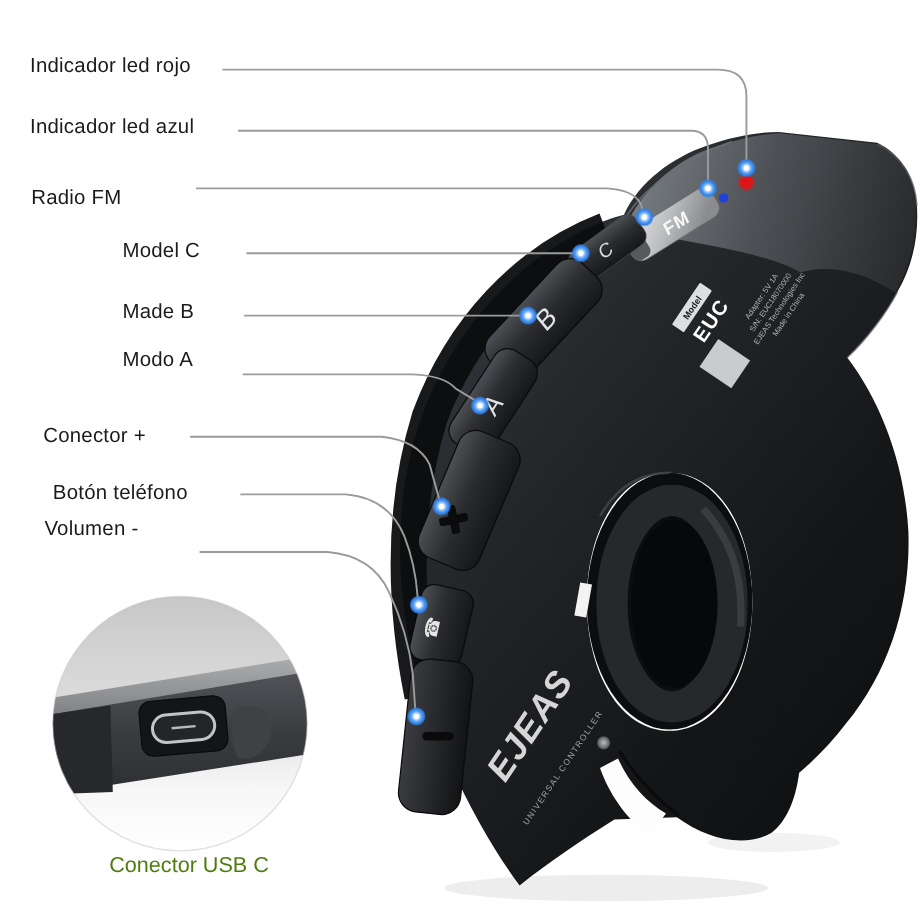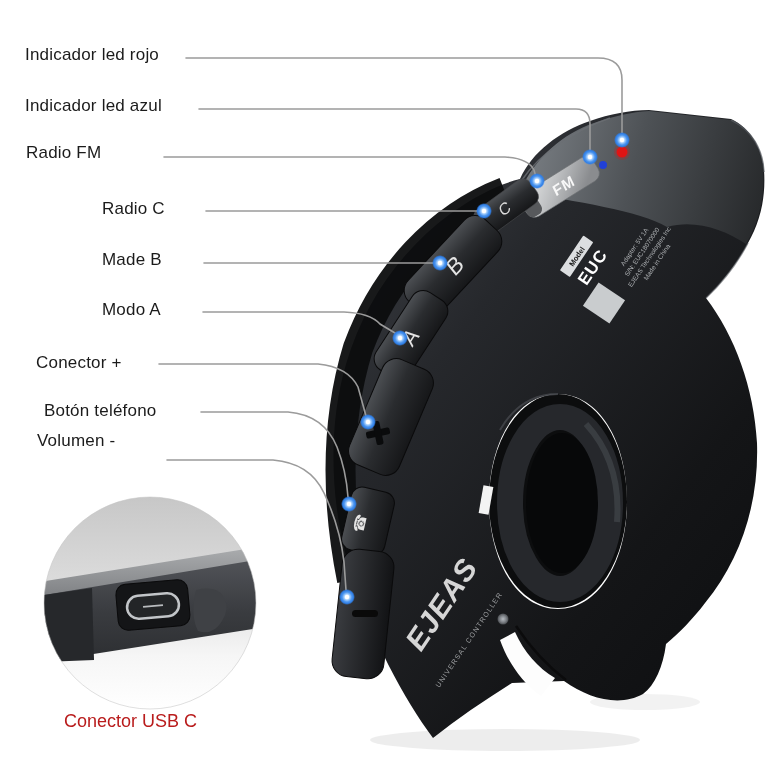--- a/index.html
+++ b/index.html
@@ -1,20 +1,20 @@
 <!DOCTYPE html>
 <html><head>
 <meta charset="utf-8">
 <style>
   html,body{margin:0;padding:0;background:#ffffff;}
   #stage{position:relative;width:768px;height:768px;background:#ffffff;overflow:hidden;
          font-family:"Liberation Sans",sans-serif;}
   svg{position:absolute;left:0;top:0;}
   .lbl{position:absolute;font-size:17px;color:#1b1b1b;letter-spacing:.2px;white-space:nowrap;}
-  .caption{position:absolute;font-size:18px;color:#b91c1c;white-space:nowrap;}
+  .caption{position:absolute;font-size:18px;color:#4d7c0f;white-space:nowrap;margin-left:27px;}
   text{font-family:"Liberation Sans",sans-serif;}
 </style>
 </head>
 <body>
 
 <div id="stage">
 
 <svg width="768" height="768" viewBox="0 0 768 768">
   <defs>
     <linearGradient id="bodyGrad" x1="0" y1="0" x2="0.85" y2="1">
@@ -256,22 +256,22 @@
         <line x1="-10" y1="0" x2="10" y2="0" stroke="#b9bcbf" stroke-width="2"></line>
       </g>
       <path d="M 196 590 q 22 -5 28 8 q 6 11 -2 23 q -9 15 -24 10 q -8 -15 -2 -41 z" fill="#3f4145"></path>
     </g>
     <circle cx="150" cy="603" r="106" fill="none" stroke="#c4c4c4" stroke-width="1" opacity="0.55"></circle>
   </g>
 </svg>
 
 <div class="lbl" style="left:25px;top:96px">Indicador led azul</div>
 <div class="lbl" style="left:25px;top:45px">Indicador led rojo</div>
-<div class="lbl" style="left:26px;top:143px">Radio FM</div>
-<div class="lbl" style="left:102px;top:199px">Radio C</div>
+<div class="lbl" style="left:26px;top:155px">Radio FM</div>
+<div class="lbl" style="left:102px;top:199px">Model C</div>
 <div class="lbl" style="left:102px;top:250px">Made B</div>
-<div class="lbl" style="left:102px;top:300px">Modo A</div>
+<div class="lbl" style="left:102px;top:290px">Modo A</div>
 <div class="lbl" style="left:36px;top:353px">Conector +</div>
 <div class="lbl" style="left:44px;top:401px">Botón teléfono</div>
 <div class="lbl" style="left:37px;top:431px">Volumen -</div>
 <div class="caption" style="left:64px;top:711px">Conector USB C</div>
 
 </div>
 
 </body></html>

